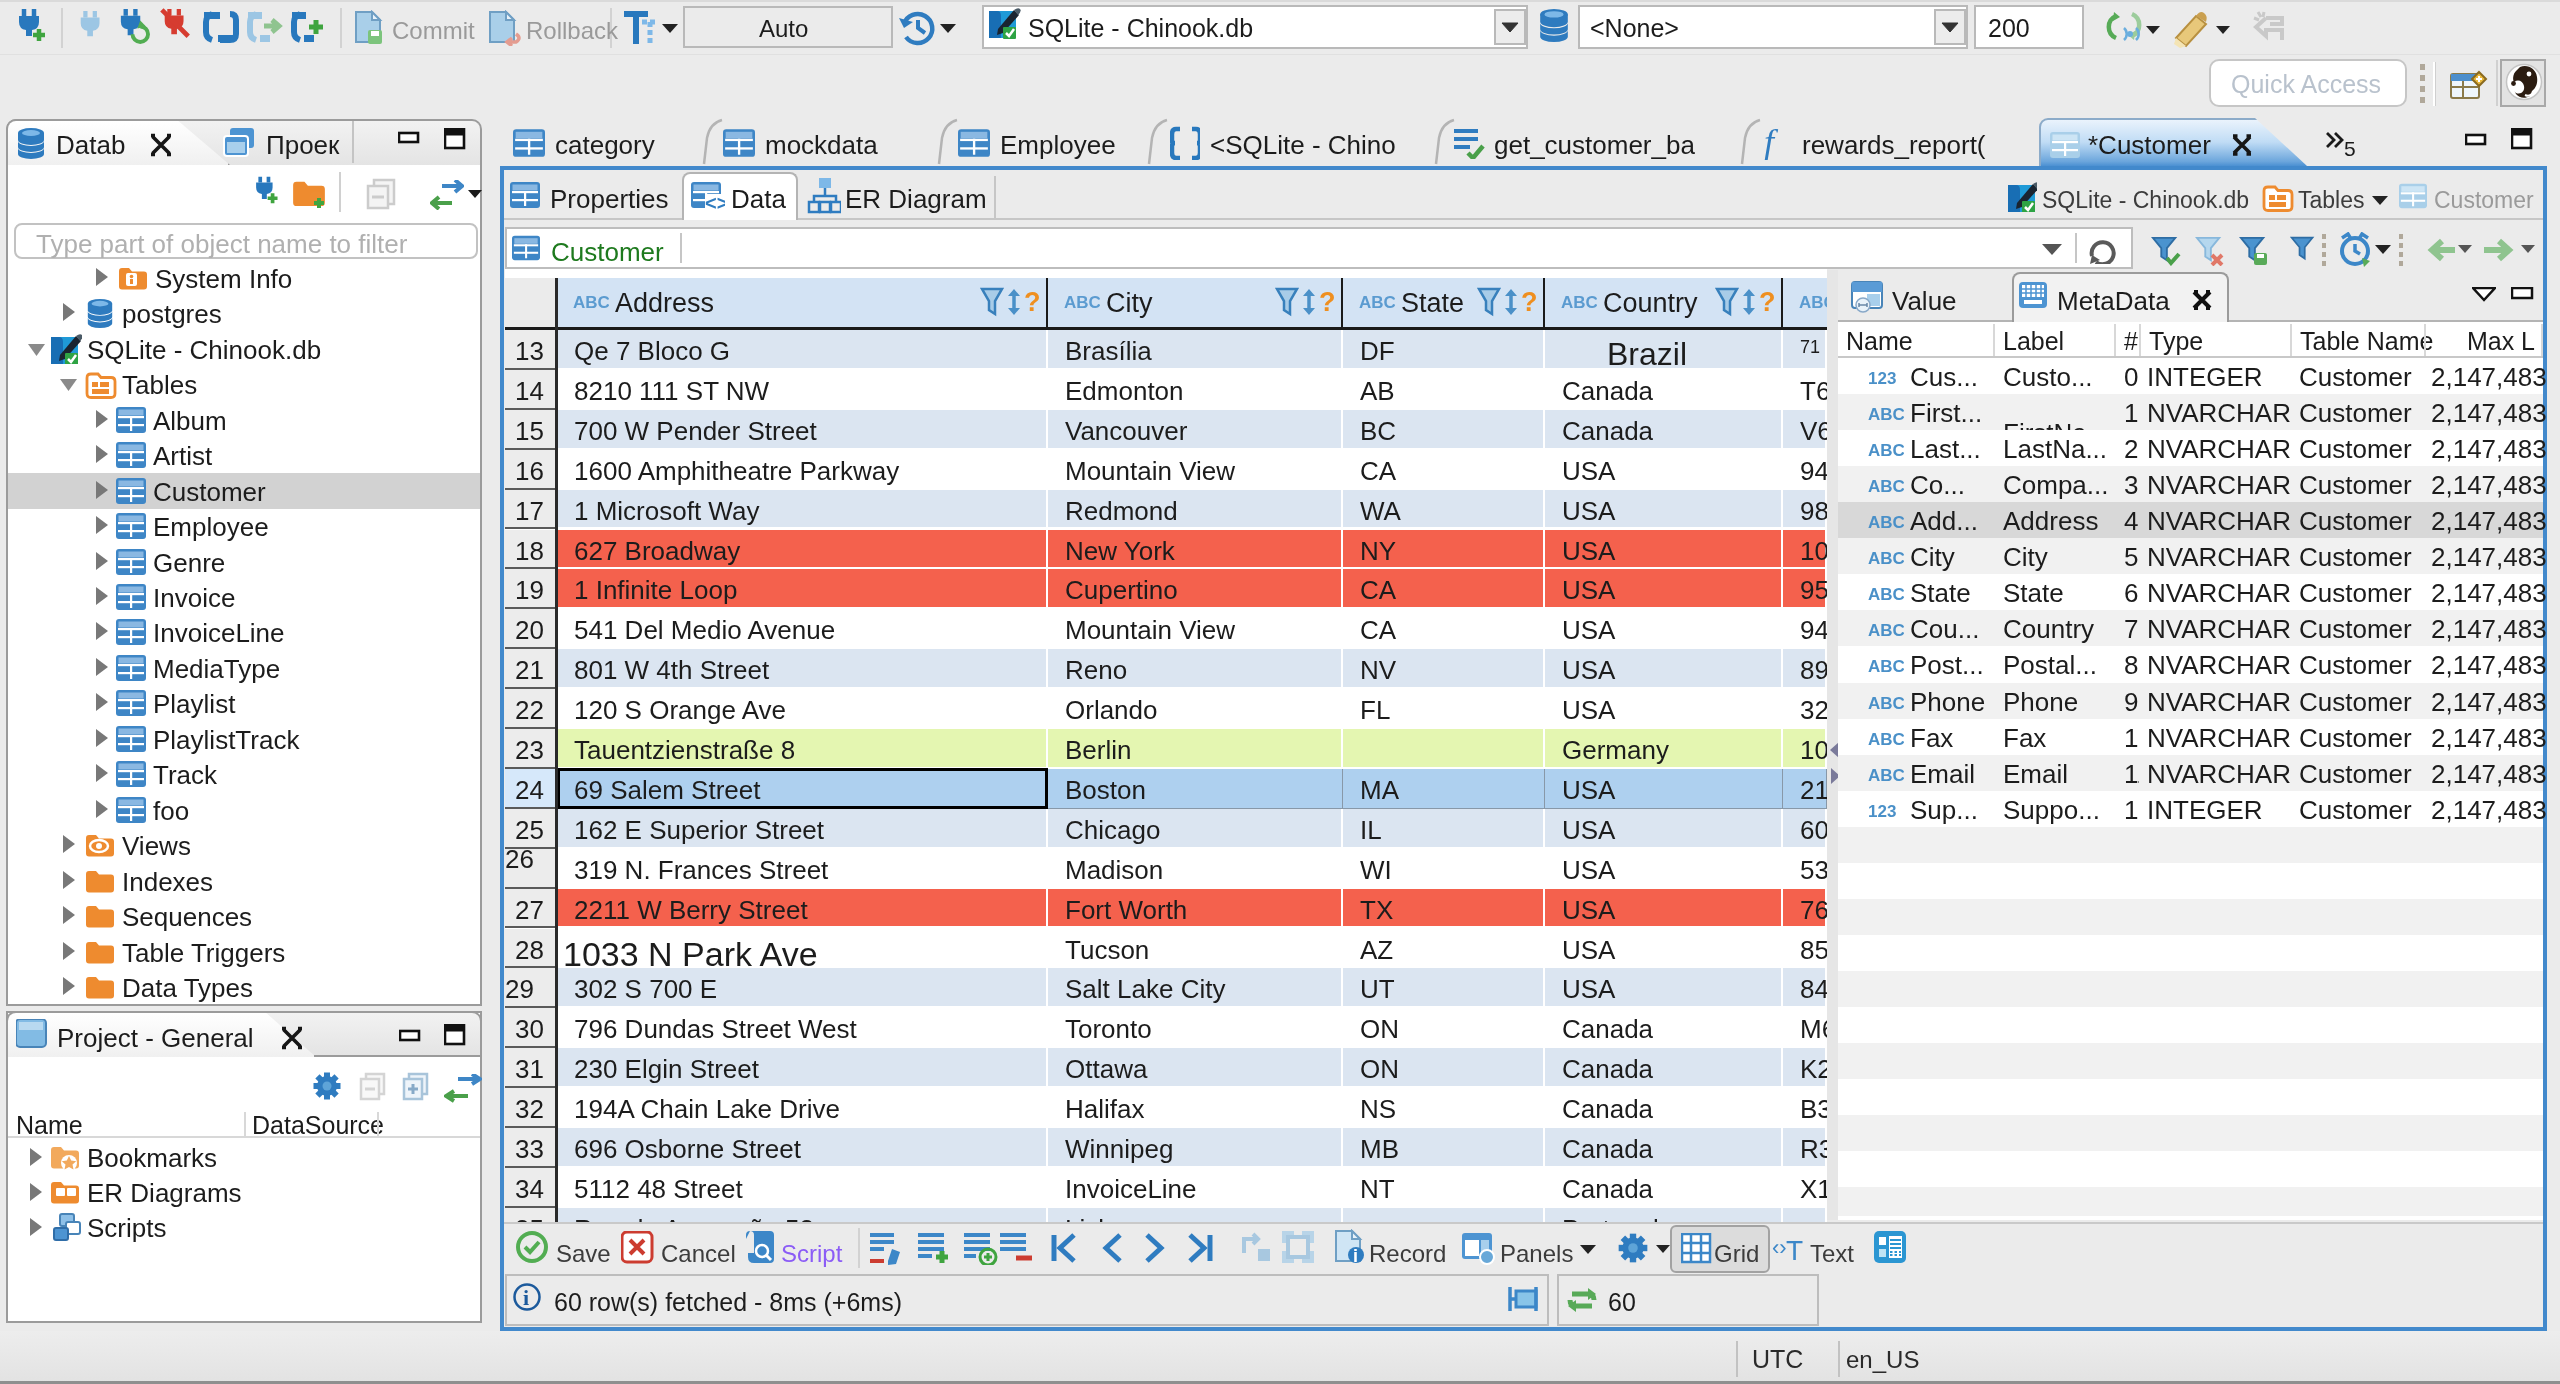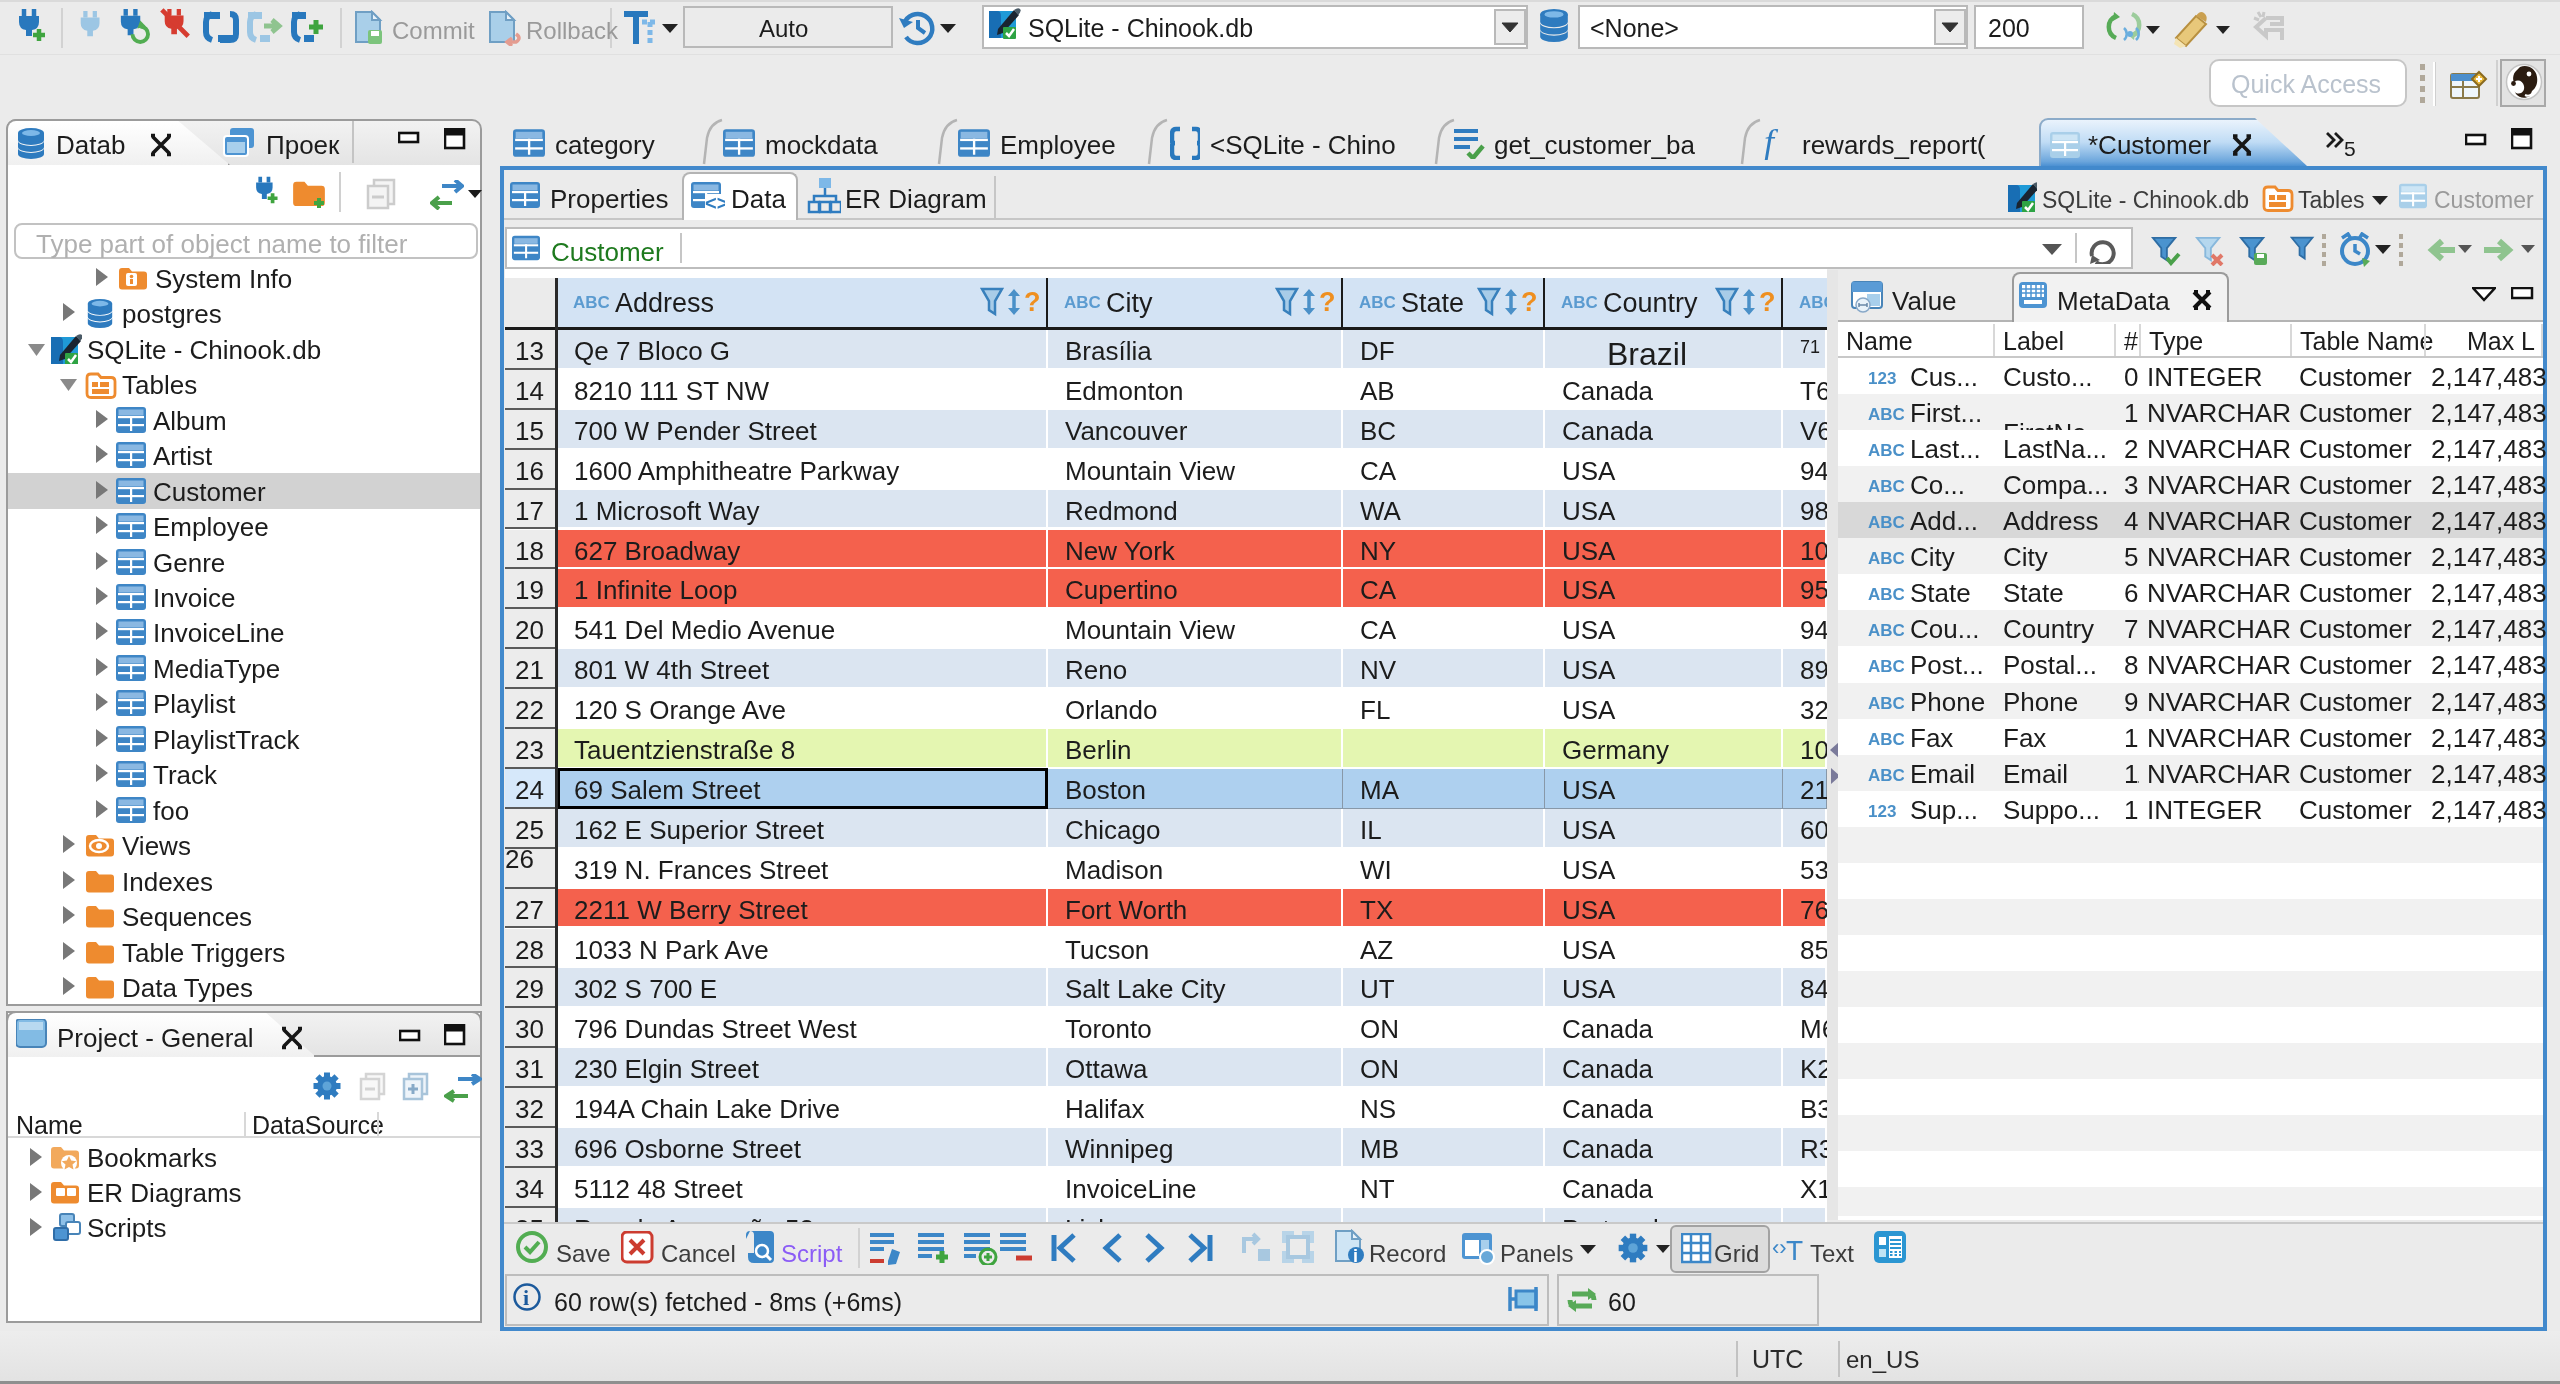--- a/index.html
+++ b/index.html
@@ -937,31 +937,31 @@
 <div class="abs t" style="left:560px;top:566.5999999999999px;font-size:26px">Fort Worth</div>
 <div class="abs" style="left:838px;top:558.5999999999999px;width:202px;height:39.9px;background:#f4614d;border-bottom:2px solid #fff;border-right:2px solid #fff;"></div>
 <div class="abs t" style="left:855px;top:566.5999999999999px;font-size:26px">TX</div>
 <div class="abs" style="left:1040px;top:558.5999999999999px;width:238px;height:39.9px;background:#f4614d;border-bottom:2px solid #fff;border-right:2px solid #fff;"></div>
 <div class="abs t" style="left:1057px;top:566.5999999999999px;font-size:26px">USA</div>
 <div class="abs" style="left:1278px;top:558.5999999999999px;width:44px;height:39.9px;background:#f4614d;border-bottom:2px solid #fff;border-right:2px solid #fff;"></div>
 <div class="abs t" style="left:1295px;top:566.5999999999999px;font-size:26px">76</div>
 <div class="abs" style="left:0px;top:598.5px;width:50px;height:39.9px;background:#ececec;border-bottom:2px solid #5a5a5a;"></div>
 <div class="abs t" style="left:0px;top:606.5px;font-size:26px;width:39px;text-align:right">28</div>
 <div class="abs" style="left:52px;top:598.5px;width:491px;height:39.9px;background:#ffffff;border-bottom:2px solid #fff;border-right:2px solid #fff;"></div>
-<div class="abs t" style="left:69px;top:606.5px;font-size:26px">1033 N Park Ave</div>
+<div class="abs t" style="left:58px;top:606.5px;font-size:34px">1033 N Park Ave</div>
 <div class="abs" style="left:543px;top:598.5px;width:295px;height:39.9px;background:#ffffff;border-bottom:2px solid #fff;border-right:2px solid #fff;"></div>
 <div class="abs t" style="left:560px;top:606.5px;font-size:26px">Tucson</div>
 <div class="abs" style="left:838px;top:598.5px;width:202px;height:39.9px;background:#ffffff;border-bottom:2px solid #fff;border-right:2px solid #fff;"></div>
 <div class="abs t" style="left:855px;top:606.5px;font-size:26px">AZ</div>
 <div class="abs" style="left:1040px;top:598.5px;width:238px;height:39.9px;background:#ffffff;border-bottom:2px solid #fff;border-right:2px solid #fff;"></div>
 <div class="abs t" style="left:1057px;top:606.5px;font-size:26px">USA</div>
 <div class="abs" style="left:1278px;top:598.5px;width:44px;height:39.9px;background:#ffffff;border-bottom:2px solid #fff;border-right:2px solid #fff;"></div>
 <div class="abs t" style="left:1295px;top:606.5px;font-size:26px">85</div>
 <div class="abs" style="left:0px;top:638.3999999999999px;width:50px;height:39.9px;background:#ececec;border-bottom:2px solid #5a5a5a;"></div>
-<div class="abs t" style="left:0px;top:646.3999999999999px;font-size:26px;width:39px;text-align:right">29</div>
+<div class="abs t" style="left:0px;top:646.3999999999999px;font-size:26px;width:39px;">29</div>
 <div class="abs" style="left:52px;top:638.3999999999999px;width:491px;height:39.9px;background:#dbe5f1;border-bottom:2px solid #fff;border-right:2px solid #fff;"></div>
 <div class="abs t" style="left:69px;top:646.3999999999999px;font-size:26px">302 S 700 E</div>
 <div class="abs" style="left:543px;top:638.3999999999999px;width:295px;height:39.9px;background:#dbe5f1;border-bottom:2px solid #fff;border-right:2px solid #fff;"></div>
 <div class="abs t" style="left:560px;top:646.3999999999999px;font-size:26px">Salt Lake City</div>
 <div class="abs" style="left:838px;top:638.3999999999999px;width:202px;height:39.9px;background:#dbe5f1;border-bottom:2px solid #fff;border-right:2px solid #fff;"></div>
 <div class="abs t" style="left:855px;top:646.3999999999999px;font-size:26px">UT</div>
 <div class="abs" style="left:1040px;top:638.3999999999999px;width:238px;height:39.9px;background:#dbe5f1;border-bottom:2px solid #fff;border-right:2px solid #fff;"></div>
 <div class="abs t" style="left:1057px;top:646.3999999999999px;font-size:26px">USA</div>
 <div class="abs" style="left:1278px;top:638.3999999999999px;width:44px;height:39.9px;background:#dbe5f1;border-bottom:2px solid #fff;border-right:2px solid #fff;"></div>
 <div class="abs t" style="left:1295px;top:646.3999999999999px;font-size:26px">84</div>

